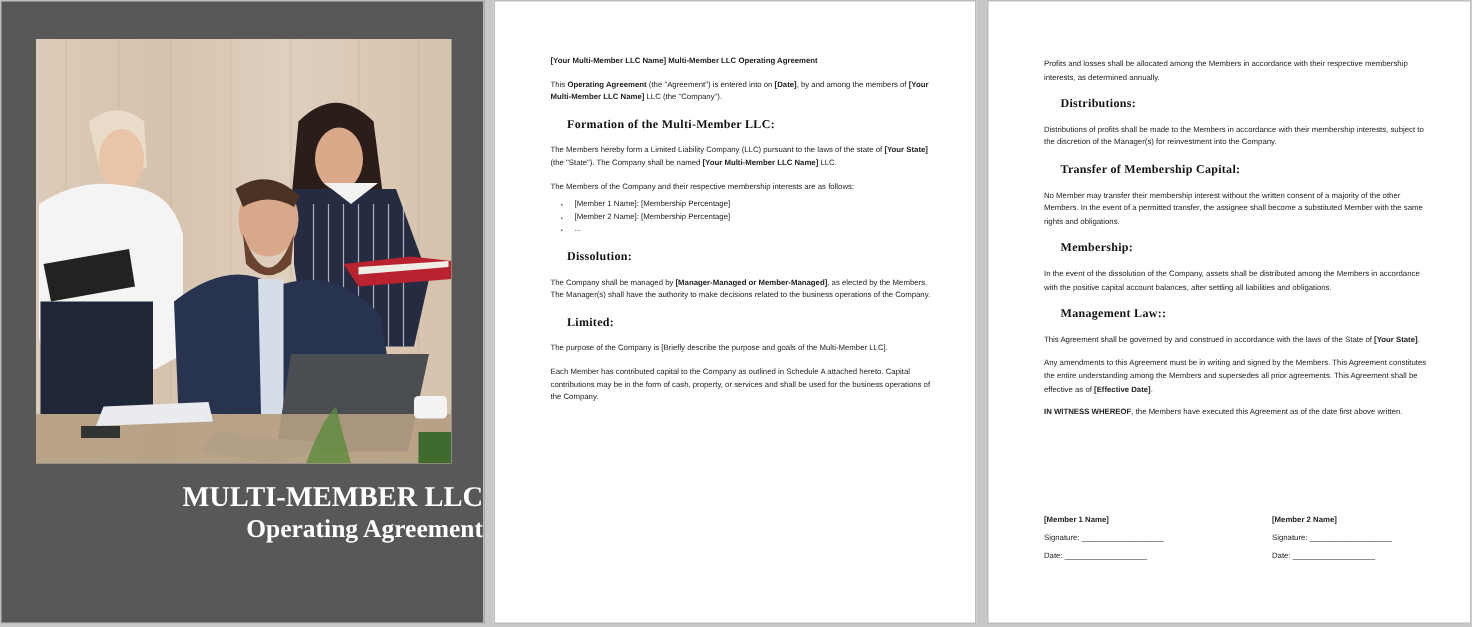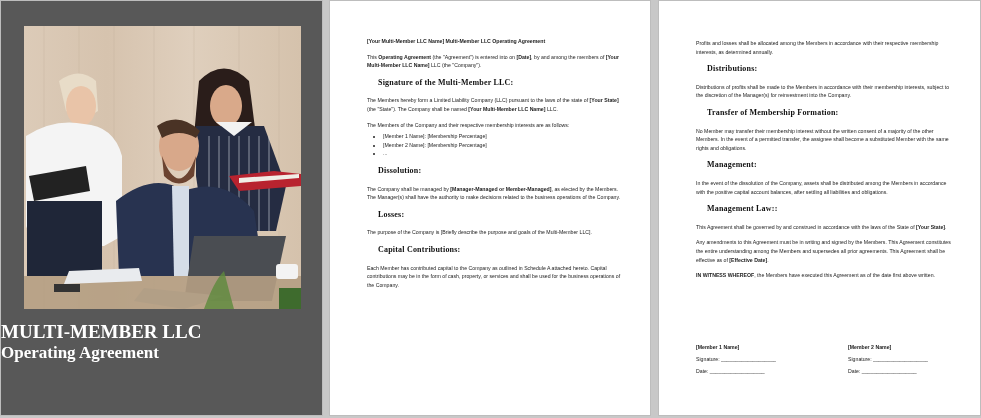--- a/index.html
+++ b/index.html
@@ -2,21 +2,21 @@
 <html><head>
 <meta charset="utf-8">
 <style>
   html,body{margin:0;padding:0;}
   body{width:981px;height:418px;background:#c8c8c8;position:relative;overflow:hidden;font-family:"Liberation Sans",sans-serif;}
   .page{position:absolute;top:0;height:416px;box-sizing:border-box;}
   .cover{left:0;width:323px;background:#585858;border:1px solid #bdbdbd;}
   .p2{left:329px;width:322px;background:#fff;border:1px solid #bdbdbd;}
   .p3{left:658px;width:323px;background:#fff;border:1px solid #bdbdbd;}
   .photo{position:absolute;left:23px;top:25px;width:277px;height:283px;overflow:hidden;background:linear-gradient(90deg,#dccbb8 0%,#d6c3ae 30%,#dfcfbd 60%,#d5c2ac 100%);}
-  .cover-title{position:absolute;left:0;width:321px;text-align:left;color:#fff;font-family:"Liberation Serif",serif;font-weight:bold;}
+  .cover-title{position:absolute;left:0;width:321px;text-align:right;color:#fff;font-family:"Liberation Serif",serif;font-weight:bold;}
   .ct1{top:320px;font-size:19px;}
   .ct2{top:342px;font-size:17px;}
   .content{position:absolute;left:37px;right:26px;top:36px;font-size:5.2px;line-height:8.6px;color:#222;}
   .p3 .content{top:38px;}
   .content p{margin:0 0 7px 0;}
   .content h3{font-family:"Liberation Serif",serif;font-size:8px;font-weight:bold;margin:9px 0 9px 0;color:#111;letter-spacing:0.2px;padding-left:11px;}
   .content b{font-weight:bold;}
   .content ul{margin:-4px 0 7px 0;padding-left:16px;}
   .content li{margin:0;}
   .sig{position:absolute;top:340px;font-size:5.2px;line-height:12px;color:#222;}
@@ -81,53 +81,52 @@
   </div>
   <div class="cover-title ct1">MULTI-MEMBER LLC</div>
   <div class="cover-title ct2">Operating Agreement</div>
 </div>
 
 <div class="page p2">
   <div class="content">
     <p><b>[Your Multi-Member LLC Name] Multi-Member LLC Operating Agreement</b></p>
     <p><span>This </span><b>Operating Agreement</b><span> (the "Agreement") is entered into on </span><b>[Date]</b><span>, by and among the members of </span><b>[Your Multi-Member LLC Name]</b><span> LLC (the "Company").</span></p>
 
-    <h3>Signature of the Multi-Member LLC:</h3>
+    <h3>Formation of the Multi-Member LLC:</h3>
     <p><span>The Members hereby form a Limited Liability Company (LLC) pursuant to the laws of the state of </span><b>[Your State]</b><span> (the "State"). The Company shall be named </span><b>[Your Multi-Member LLC Name]</b><span> LLC.</span></p>
 
     <p>The Members of the Company and their respective membership interests are as follows:</p>
     <ul>
       <li>[Member 1 Name]: [Membership Percentage]</li>
       <li>[Member 2 Name]: [Membership Percentage]</li>
       <li>...</li>
     </ul>
 
     <h3>Dissolution:</h3>
     <p><span>The Company shall be managed by </span><b>[Manager-Managed or Member-Managed]</b><span>, as elected by the Members. The Manager(s) shall have the authority to make decisions related to the business operations of the Company.</span></p>
 
-    <h3>Losses:</h3>
+    <h3>Limited:</h3>
     <p>The purpose of the Company is [Briefly describe the purpose and goals of the Multi-Member LLC].</p>
 
-    <h3>Capital Contributions:</h3>
     <p>Each Member has contributed capital to the Company as outlined in Schedule A attached hereto. Capital contributions may be in the form of cash, property, or services and shall be used for the business operations of the Company.</p>
 
   </div>
 </div>
 
 <div class="page p3">
   <div class="content">
     <p>Profits and losses shall be allocated among the Members in accordance with their respective membership interests, as determined annually.</p>
 
     <h3>Distributions:</h3>
     <p>Distributions of profits shall be made to the Members in accordance with their membership interests, subject to the discretion of the Manager(s) for reinvestment into the Company.</p>
 
-    <h3>Transfer of Membership Formation:</h3>
+    <h3>Transfer of Membership Capital:</h3>
     <p>No Member may transfer their membership interest without the written consent of a majority of the other Members. In the event of a permitted transfer, the assignee shall become a substituted Member with the same rights and obligations.</p>
 
-    <h3>Management:</h3>
+    <h3>Membership:</h3>
     <p>In the event of the dissolution of the Company, assets shall be distributed among the Members in accordance with the positive capital account balances, after settling all liabilities and obligations.</p>
 
     <h3>Management Law::</h3>
     <p><span>This Agreement shall be governed by and construed in accordance with the laws of the State of </span><b>[Your State]</b><span>.</span></p>
 
     <p><span>Any amendments to this Agreement must be in writing and signed by the Members. This Agreement constitutes the entire understanding among the Members and supersedes all prior agreements. This Agreement shall be effective as of </span><b>[Effective Date]</b><span>.</span></p>
 
     <p><b>IN WITNESS WHEREOF</b><span>, the Members have executed this Agreement as of the date first above written.</span></p>
   </div>
 

